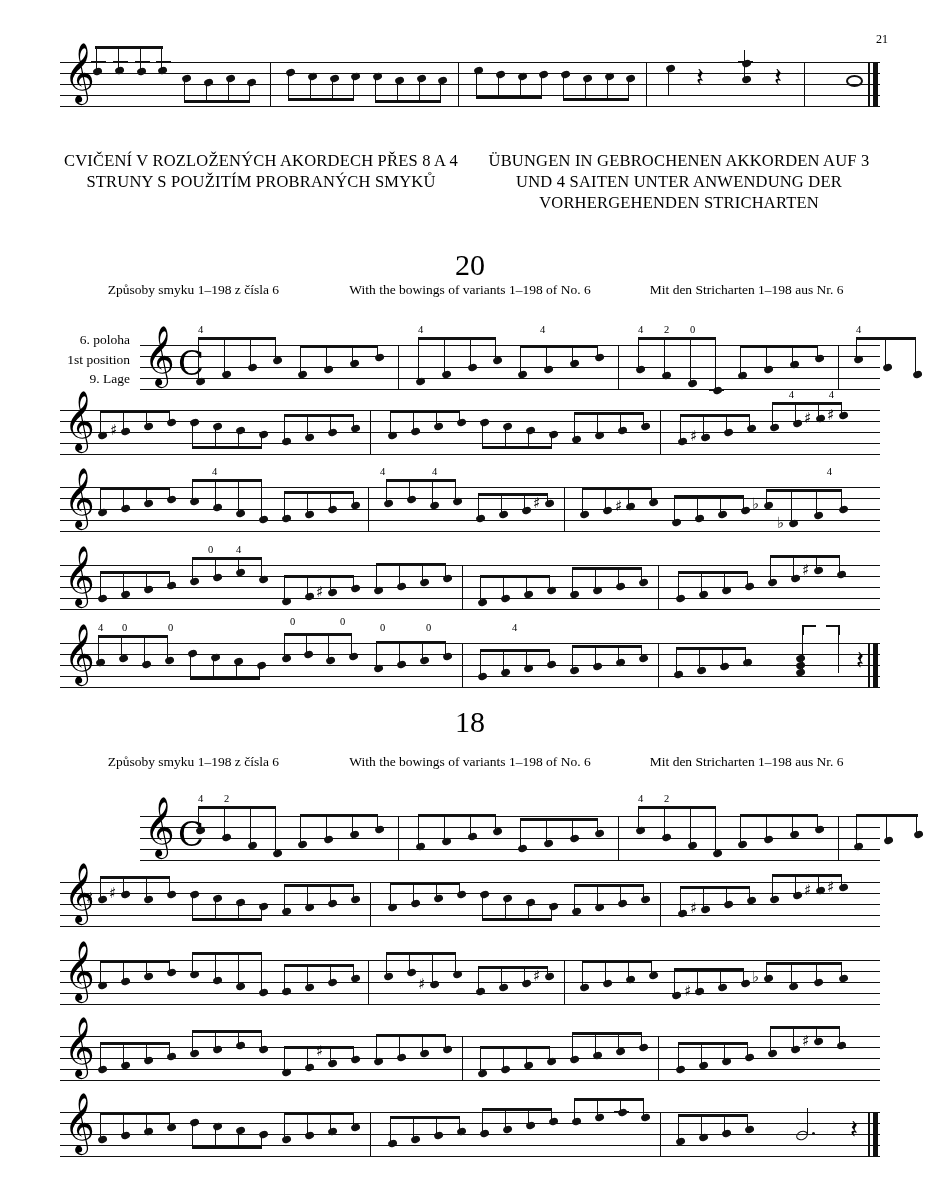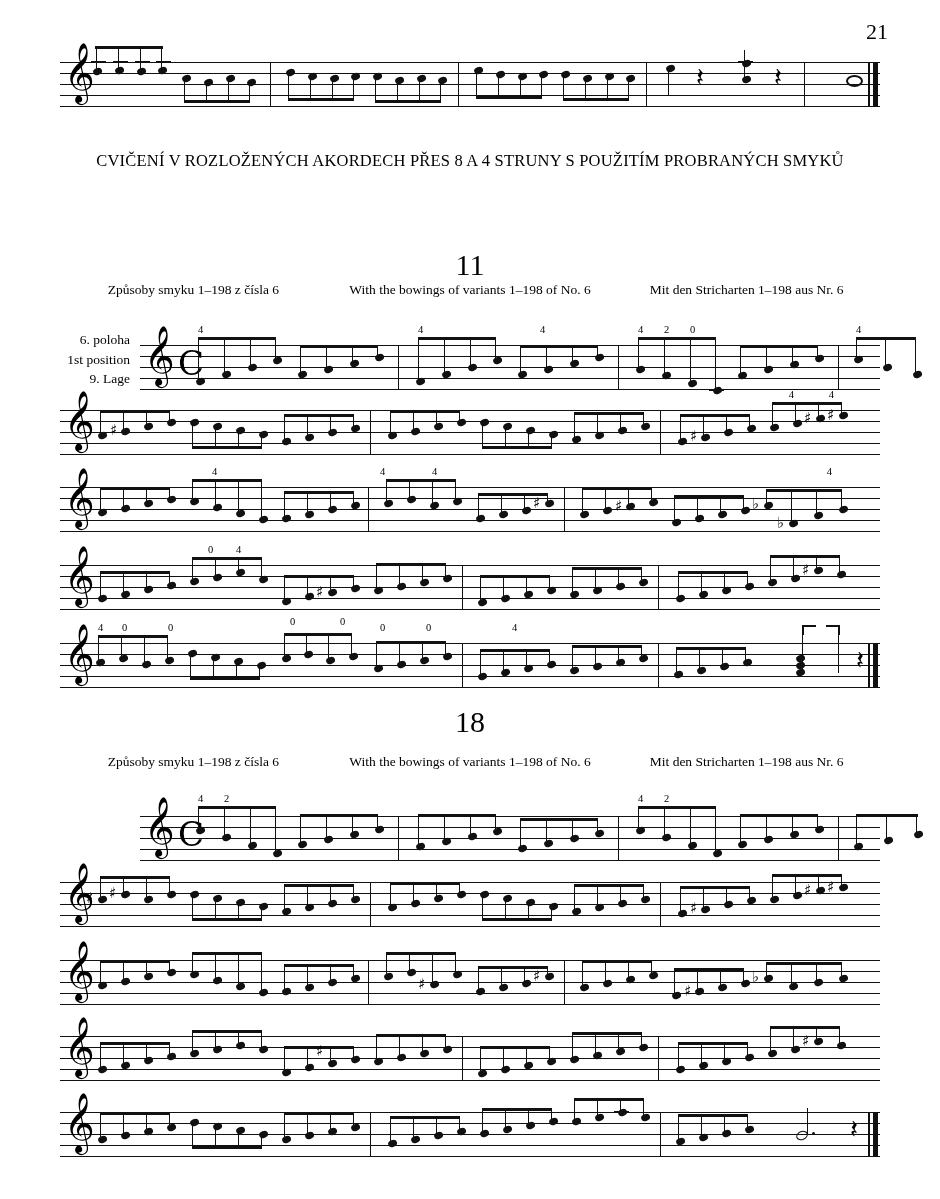--- a/index.html
+++ b/index.html
@@ -16,23 +16,23 @@
     overflow: hidden;
   }
   .page {
     position: absolute;
     inset: 0;
   }
 
   
   .page-number {
     position: absolute;
-    top: 19px;
+    top: 32px;
     right: 52px;
-    font-size: 22px;
+    font-size: 12px;
     font-family: "Liberation Serif", serif;
   }
 
   
   .section-heading {
     position: absolute;
     top: 150px;
     left: 60px;
     right: 60px;
     display: flex;
@@ -313,23 +313,24 @@
     <div class="whole" style="left:786px; top:13px;"></div>
 
     <div class="endbar" style="right:0px; width:12px;">
       <b style="left:0;"></b>
         <b class="thick"></b>
     </div>
   </div>
 
   <div class="section-heading">
     <div class="col cz">CVIČENÍ V ROZLOŽENÝCH AKORDECH PŘES 8 A 4 STRUNY S POUŽITÍM PROBRANÝCH SMYKŮ</div>
-  </div>
-
-  <div class="big-number" id="ex11-number">11</div>
+    <div class="col">ÜBUNGEN IN GEBROCHENEN AKKORDEN AUF 3 UND 4 SAITEN UNTER ANWENDUNG DER VORHERGEHENDEN STRICHARTEN</div>
+  </div>
+
+  <div class="big-number" id="ex11-number">20</div>
 
   <div class="bowing-line" id="ex11-bowings">
     <div class="col">Způsoby smyku 1–198 z čísla 6</div>
     <div class="col">With the bowings of variants 1–198 of No. 6</div>
     <div class="col">Mit den Stricharten 1–198 aus Nr. 6</div>
   </div>
 
   <div class="position-label" id="ex11-position">
     <div>6. poloha</div>
     <div>1st position</div>

